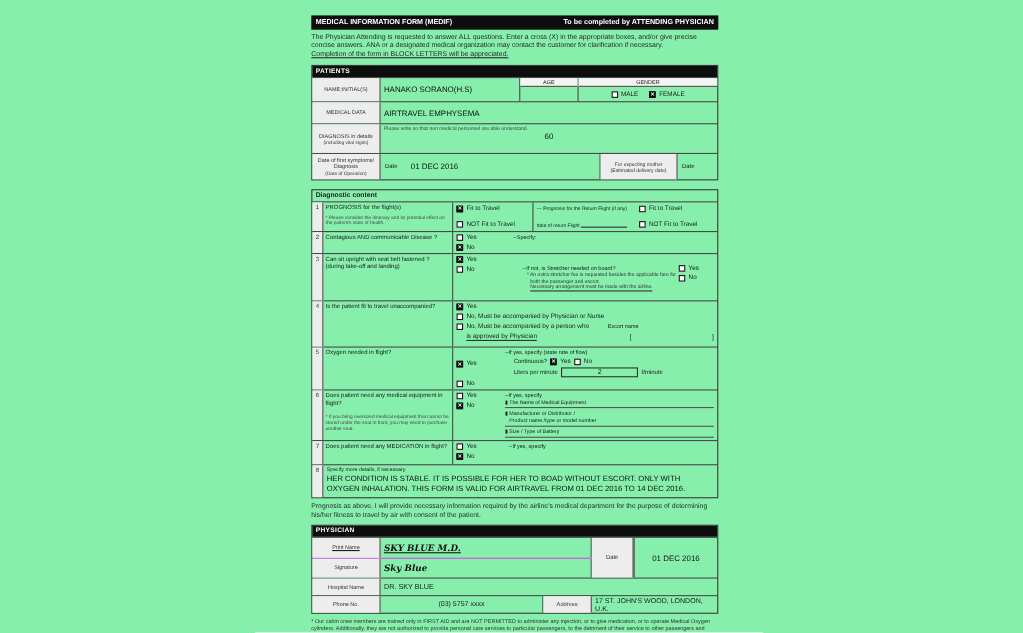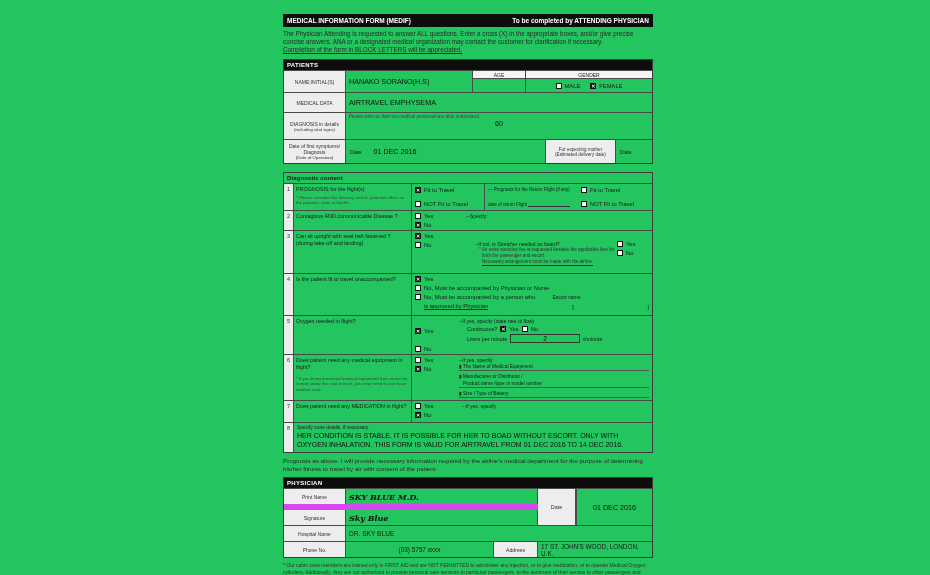--- a/index.html
+++ b/index.html
@@ -1,17 +1,17 @@
 <!DOCTYPE html>
 <html><head>
 <meta charset="utf-8">
 <style>
   * { margin:0; padding:0; box-sizing:border-box; }
   html,body { width:930px; height:575px; background:#ffffff; font-family:"Liberation Sans", sans-serif; color:#1c1c1c; }
-  .page { position:relative; width:930px; height:575px; background:#22c55e; overflow:hidden; }
+  .page { position:relative; width:930px; height:575px; background:#86efac; overflow:hidden; }
   .form { position:absolute; left:283px; top:14px; width:370px; }
 
   
   .titlebar { display:flex; justify-content:space-between; align-items:center; background:#0d0d0d; color:#fff; height:13px; padding:0 4px; font-size:6.5px; font-weight:bold; }
   .secbar { background:#0d0d0d; color:#fff; height:10px; line-height:10px; padding-left:3px; font-size:6px; font-weight:bold; letter-spacing:.3px; }
 
   .intro { margin-top:3px; font-size:6.3px; line-height:8px; color:#2a2a2a; }
   .intro .u { text-decoration:underline; }
 
   .tbl { border:1.5px solid #3a3a3a; margin-top:5px; }
@@ -341,21 +341,21 @@
       </div>
     </div>
 
     <p class="bodytext">Prognosis as above. I will provide necessary information required by the airline's medical department for the purpose of determining his/her fitness to travel by air with consent of the patient.</p>
 
     <div class="tbl">
       <div class="secbar">PHYSICIAN</div>
 
       <div class="row" style="height:37px;">
         <div style="flex:1;display:flex;flex-direction:column;">
-          <div style="flex:1;display:flex;border-bottom:6px solid #d946ef;">
+          <div style="flex:1;display:flex;border-bottom:1px solid #d946ef;text-decoration:underline;">
             <div class="lbl w62">Print Name</div>
             <div class="val script" style="flex:1;display:flex;align-items:center;border-right:1px solid #4a4a4a;">SKY BLUE M.D.</div>
           </div>
           <div style="flex:1;display:flex;">
             <div class="lbl w62">Signature</div>
             <div class="val script" style="flex:1;display:flex;align-items:center;border-right:1px solid #4a4a4a;">Sky Blue</div>
           </div>
         </div>
         <div class="lbl" style="width:38px;font-size:5.4px;">Date</div>
         <div style="width:76px;display:flex;align-items:center;justify-content:center;border-left:1px solid #4a4a4a;" class="big">01 DEC 2016</div>

